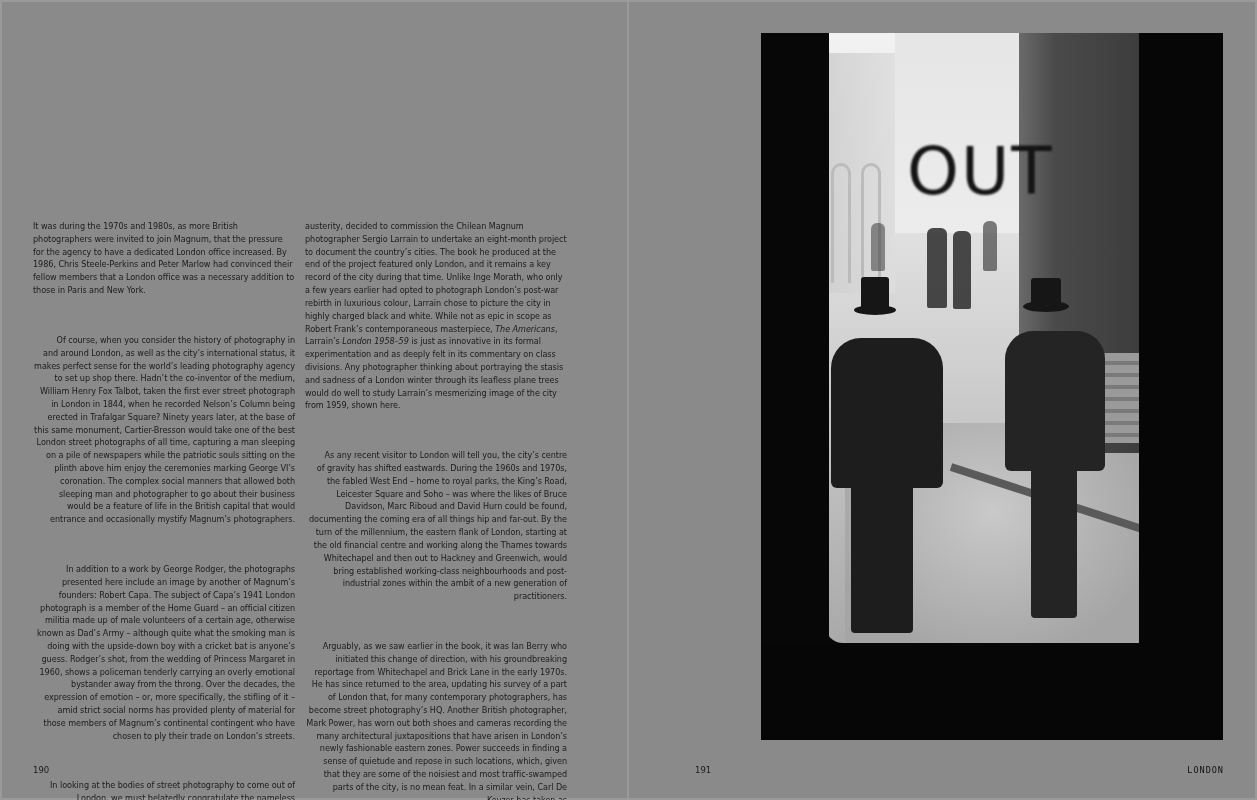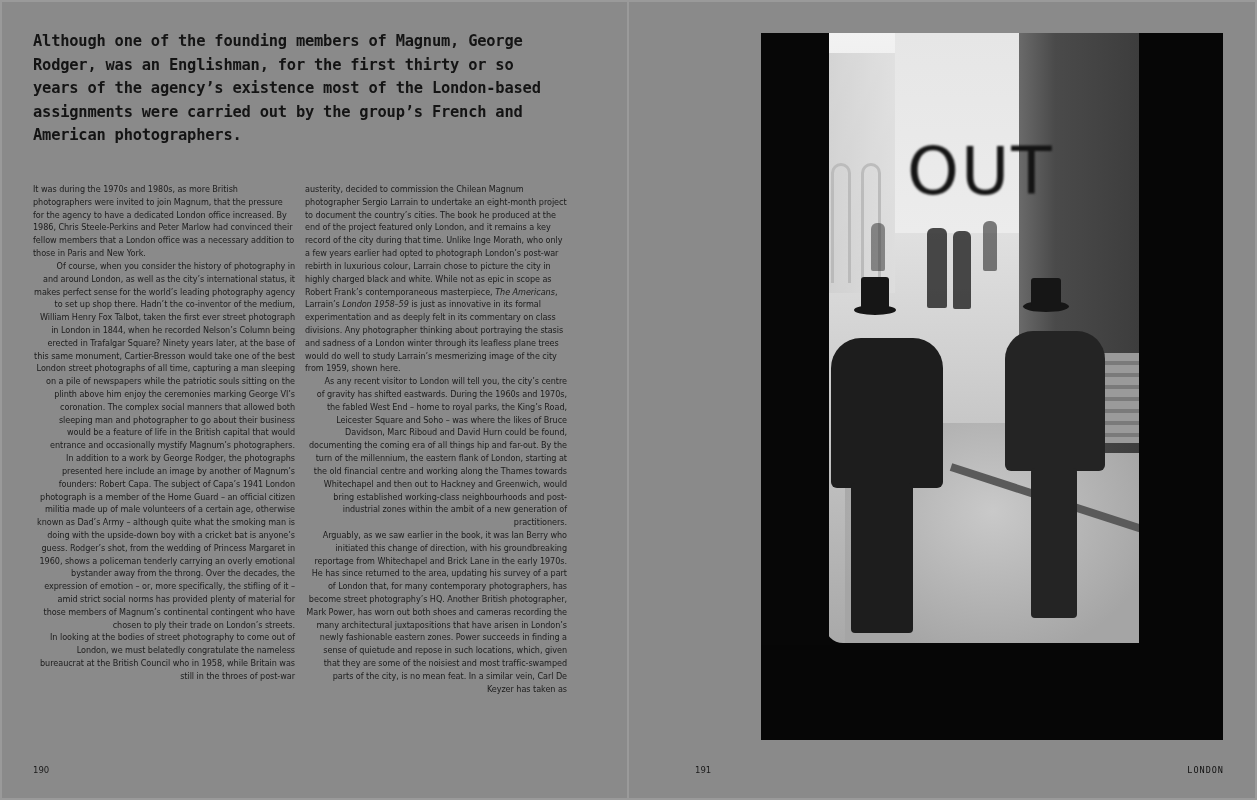--- a/index.html
+++ b/index.html
@@ -38,21 +38,21 @@
     .column {
       position: absolute; top: 183px; width: 262px;
       font-family: "DejaVu Sans", sans-serif;
       font-size: 8.1px;
       line-height: 12.82px;
       color: #1b1b1b;
       letter-spacing: -0.05px;
     }
     .col-1 { left: 33px; }
     .col-2 { left: 305px; }
-    .column p { text-indent: 0; }
+    .column p { text-indent: 0; margin-top: 37px; }
     .column p.indent { text-indent: 16px; text-align: right; }
     .column em { }
 
     .folio {
       position: absolute; top: 765px;
       font-family: "DejaVu Sans", sans-serif;
       font-size: 8.5px;
       color: #1b1b1b;
     }
     .folio-left { left: 33px; }
@@ -138,21 +138,20 @@
       background: #070707;
     }
   </style>
 </head>
 <body>
 
 <div class="spread-border"></div>
 <div class="gutter"></div>
 
 <section class="page page-left">
-  <h1 class="standfirst">Although one of the founding members of Magnum, George Rodger, was an Englishman, for the first thirty or so years of the agency’s existence most of the London-based assignments were carried out by the group’s French and American photographers.</h1>
 
   <div class="column col-1">
     <p>It was during the 1970s and 1980s, as more British photographers were invited to join Magnum, that the pressure for the agency to have a dedicated London office increased. By 1986, Chris Steele-Perkins and Peter Marlow had convinced their fellow members that a London office was a necessary addition to those in Paris and New York.</p>
     <p class="indent">Of course, when you consider the history of photography in and around London, as well as the city’s international status, it makes perfect sense for the world’s leading photography agency to set up shop there. Hadn’t the co-inventor of the medium, William Henry Fox Talbot, taken the first ever street photograph in London in 1844, when he recorded Nelson’s Column being erected in Trafalgar Square? Ninety years later, at the base of this same monument, Cartier-Bresson would take one of the best London street photographs of all time, capturing a man sleeping on a pile of newspapers while the patriotic souls sitting on the plinth above him enjoy the ceremonies marking George VI’s coronation. The complex social manners that allowed both sleeping man and photographer to go about their business would be a feature of life in the British capital that would entrance and occasionally mystify Magnum’s photographers.</p>
     <p class="indent">In addition to a work by George Rodger, the photographs presented here include an image by another of Magnum’s founders: Robert Capa. The subject of Capa’s 1941 London photograph is a member of the Home Guard – an official citizen militia made up of male volunteers of a certain age, otherwise known as Dad’s Army – although quite what the smoking man is doing with the upside-down boy with a cricket bat is anyone’s guess. Rodger’s shot, from the wedding of Princess Margaret in 1960, shows a policeman tenderly carrying an overly emotional bystander away from the throng. Over the decades, the expression of emotion – or, more specifically, the stifling of it – amid strict social norms has provided plenty of material for those members of Magnum’s continental contingent who have chosen to ply their trade on London’s streets.</p>
     <p class="indent">In looking at the bodies of street photography to come out of London, we must belatedly congratulate the nameless bureaucrat at the British Council who in 1958, while Britain was still in the throes of post-war</p>
   </div>
 
   <div class="column col-2">
     <p><span>austerity, decided to commission the Chilean Magnum photographer Sergio Larrain to undertake an eight-month project to document the country’s cities. The book he produced at the end of the project featured only London, and it remains a key record of the city during that time. Unlike Inge Morath, who only a few years earlier had opted to photograph London’s post-war rebirth in luxurious colour, Larrain chose to picture the city in highly charged black and white. While not as epic in scope as Robert Frank’s contemporaneous masterpiece, </span><em>The Americans</em><span>, Larrain’s </span><em>London 1958–59</em><span> is just as innovative in its formal experimentation and as deeply felt in its commentary on class divisions. Any photographer thinking about portraying the stasis and sadness of a London winter through its leafless plane trees would do well to study Larrain’s mesmerizing image of the city from 1959, shown here.</span></p>

